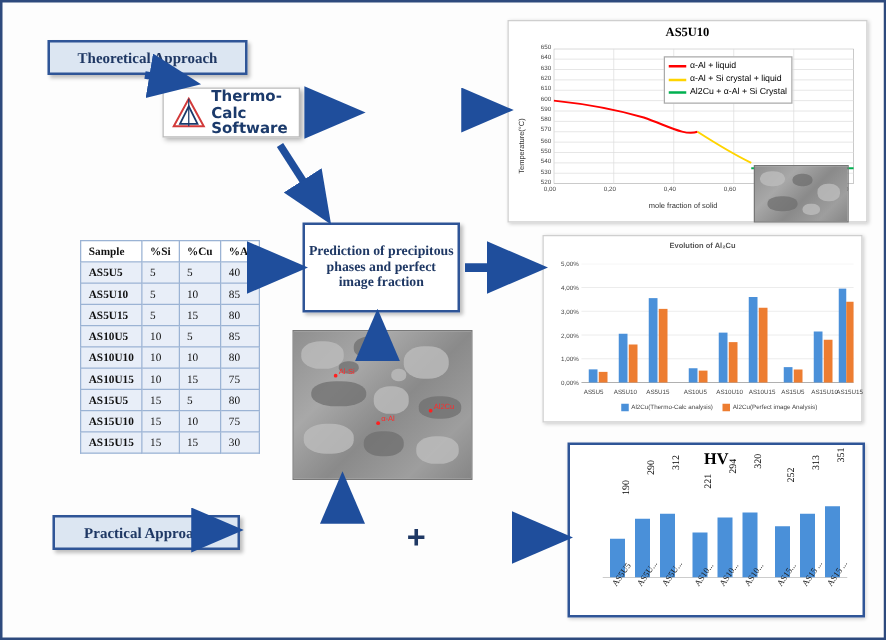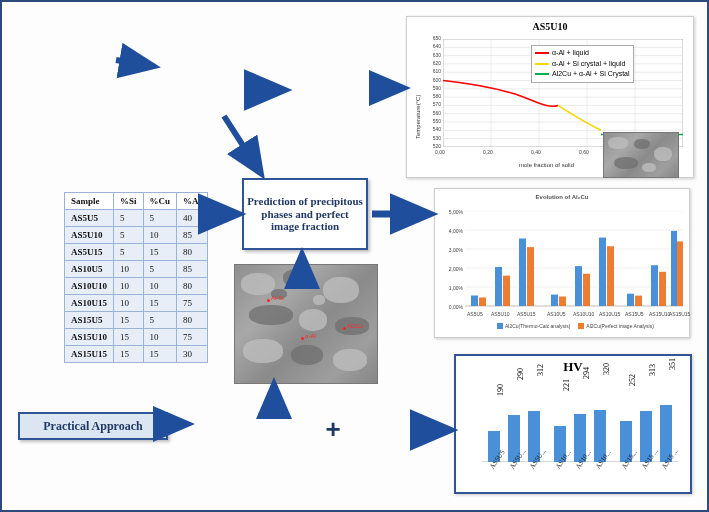--- a/index.html
+++ b/index.html
@@ -140,21 +140,37 @@
     font-size:26px;font-weight:bold;color:#1f3864;
     font-family:"Liberation Sans", sans-serif;
     display:flex;align-items:center;justify-content:center;
   }
 </style>
 </head>
 <body>
 
 <div id="root">
 
-
+  <div class="abs pill" style="left:36px;top:30px;width:156px;height:24px;">
+    <span>Theoretical Approach</span>
+  </div>
+
+  <div class="abs tc" style="left:128px;top:68px;width:110px;height:40px;">
+    <span class="tc-mark">
+      <svg width="28" height="28" viewBox="0 0 28 28">
+        <polygon points="14,3 26,25 2,25" fill="none" stroke="#d23b3b" stroke-width="1.6"></polygon>
+        <polygon points="14,9 21,23 7,23" fill="none" stroke="#1b3a6b" stroke-width="1.4"></polygon>
+        <line x1="14" y1="3" x2="14" y2="25" stroke="#1b3a6b" stroke-width="1"></line>
+      </svg>
+    </span>
+    <span class="tc-text">
+      <span style="display:block">Thermo-Calc</span>
+      <span style="display:block">Software</span>
+    </span>
+  </div>
 
 
   <div class="abs boxblue" style="left:240px;top:176px;width:126px;height:72px;">
     <span>Prediction of precipitous phases and perfect image fraction</span>
   </div>
 
   <div class="abs" style="left:62px;top:190px;">
     <table class="samples">
       <thead>
         <tr>
@@ -433,21 +449,21 @@
     <div class="mdot" style="left:32px;top:34px;"></div>
     <div class="mlabel" style="left:36px;top:30px;">Al-Si</div>
 
     <div class="mdot" style="left:108px;top:62px;"></div>
     <div class="mlabel" style="left:112px;top:58px;">Al2Cu</div>
 
     <div class="mdot" style="left:66px;top:72px;"></div>
     <div class="mlabel" style="left:70px;top:68px;">α-Al</div>
   </div>
 
-  <div class="abs pill" style="left:16px;top:410px;width:146px;height:24px;">
+  <div class="abs pill" style="left:40px;top:410px;width:146px;height:24px;">
     <span>Practical Approach</span>
   </div>
 
 
   <div class="abs plus" style="left:320px;top:414px;width:22px;height:26px;">
     <span>+</span>
   </div>
 
 
   <svg class="abs" style="left:0;top:0;" width="709" height="512">

